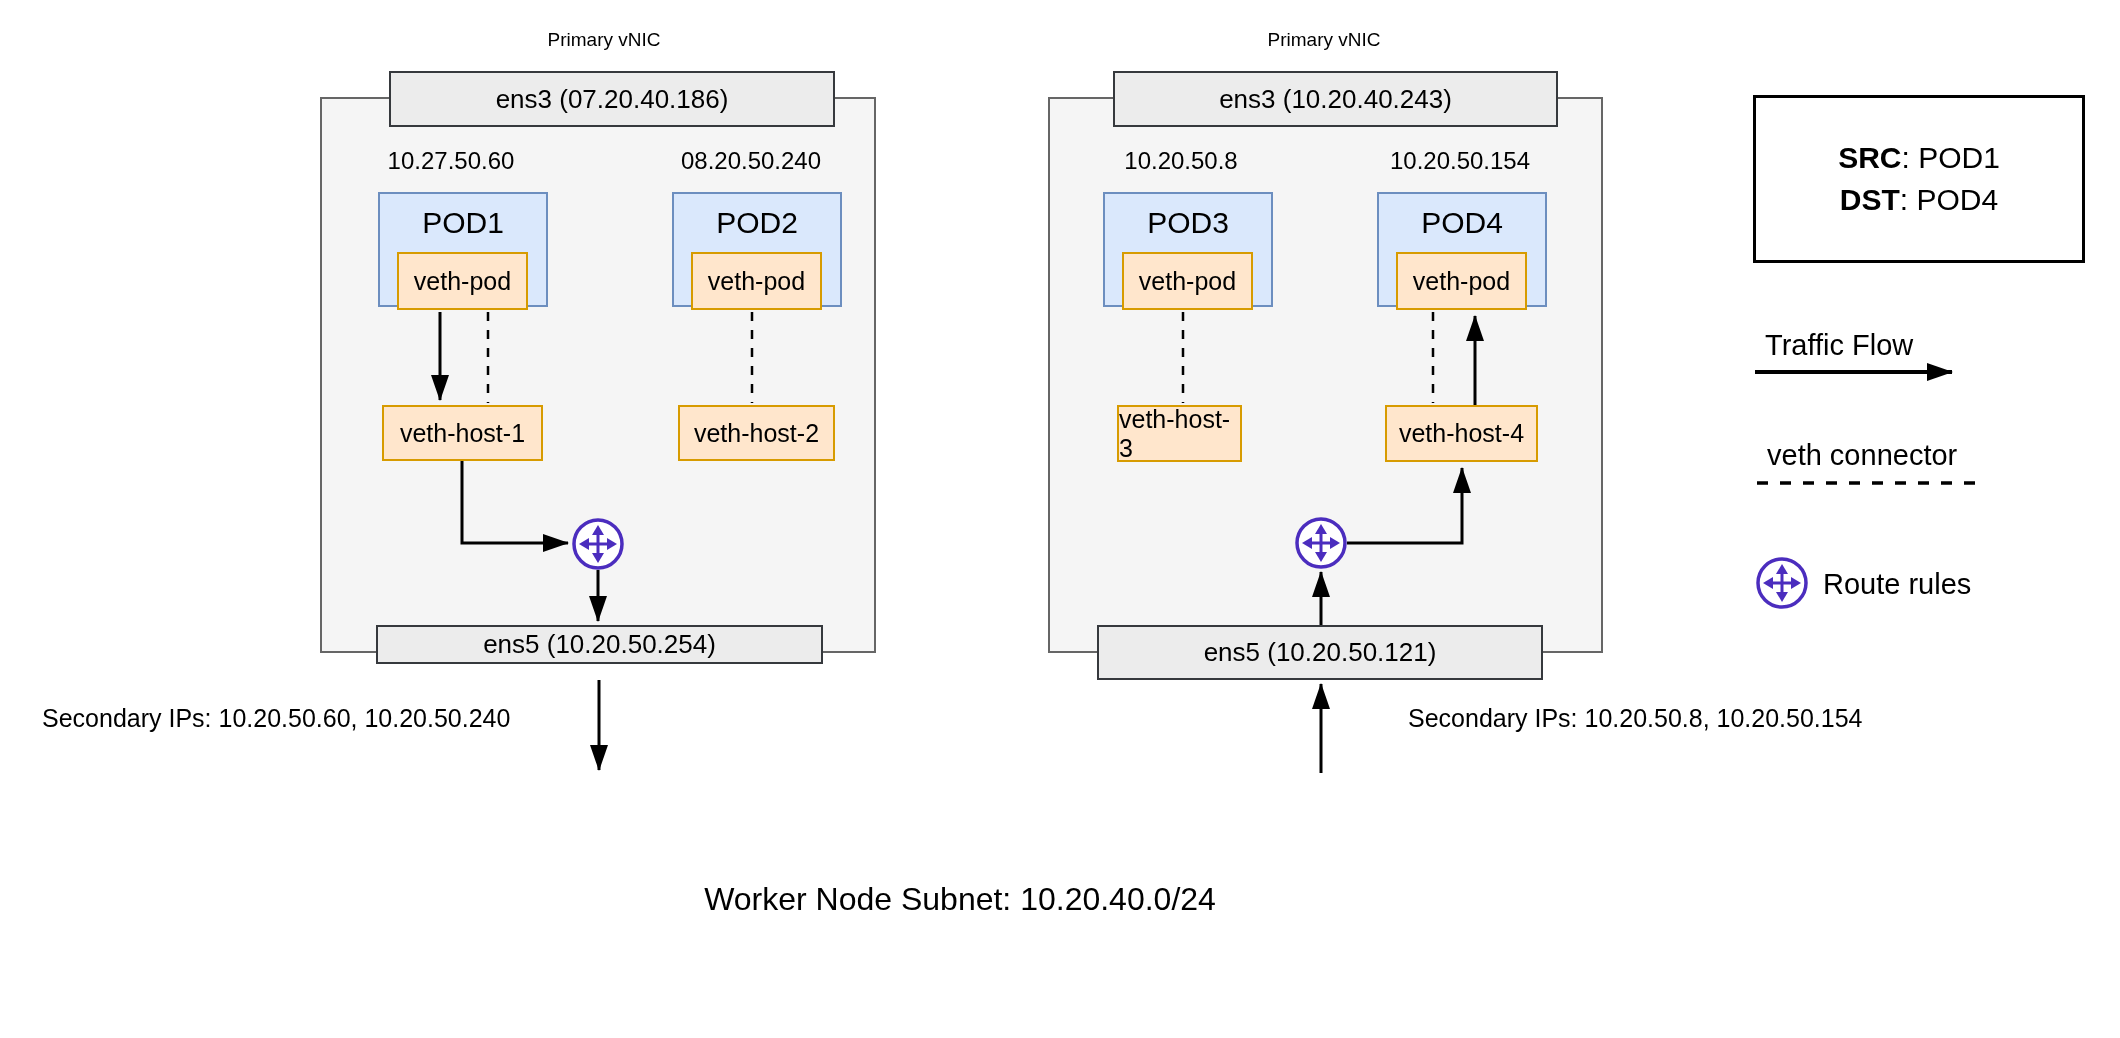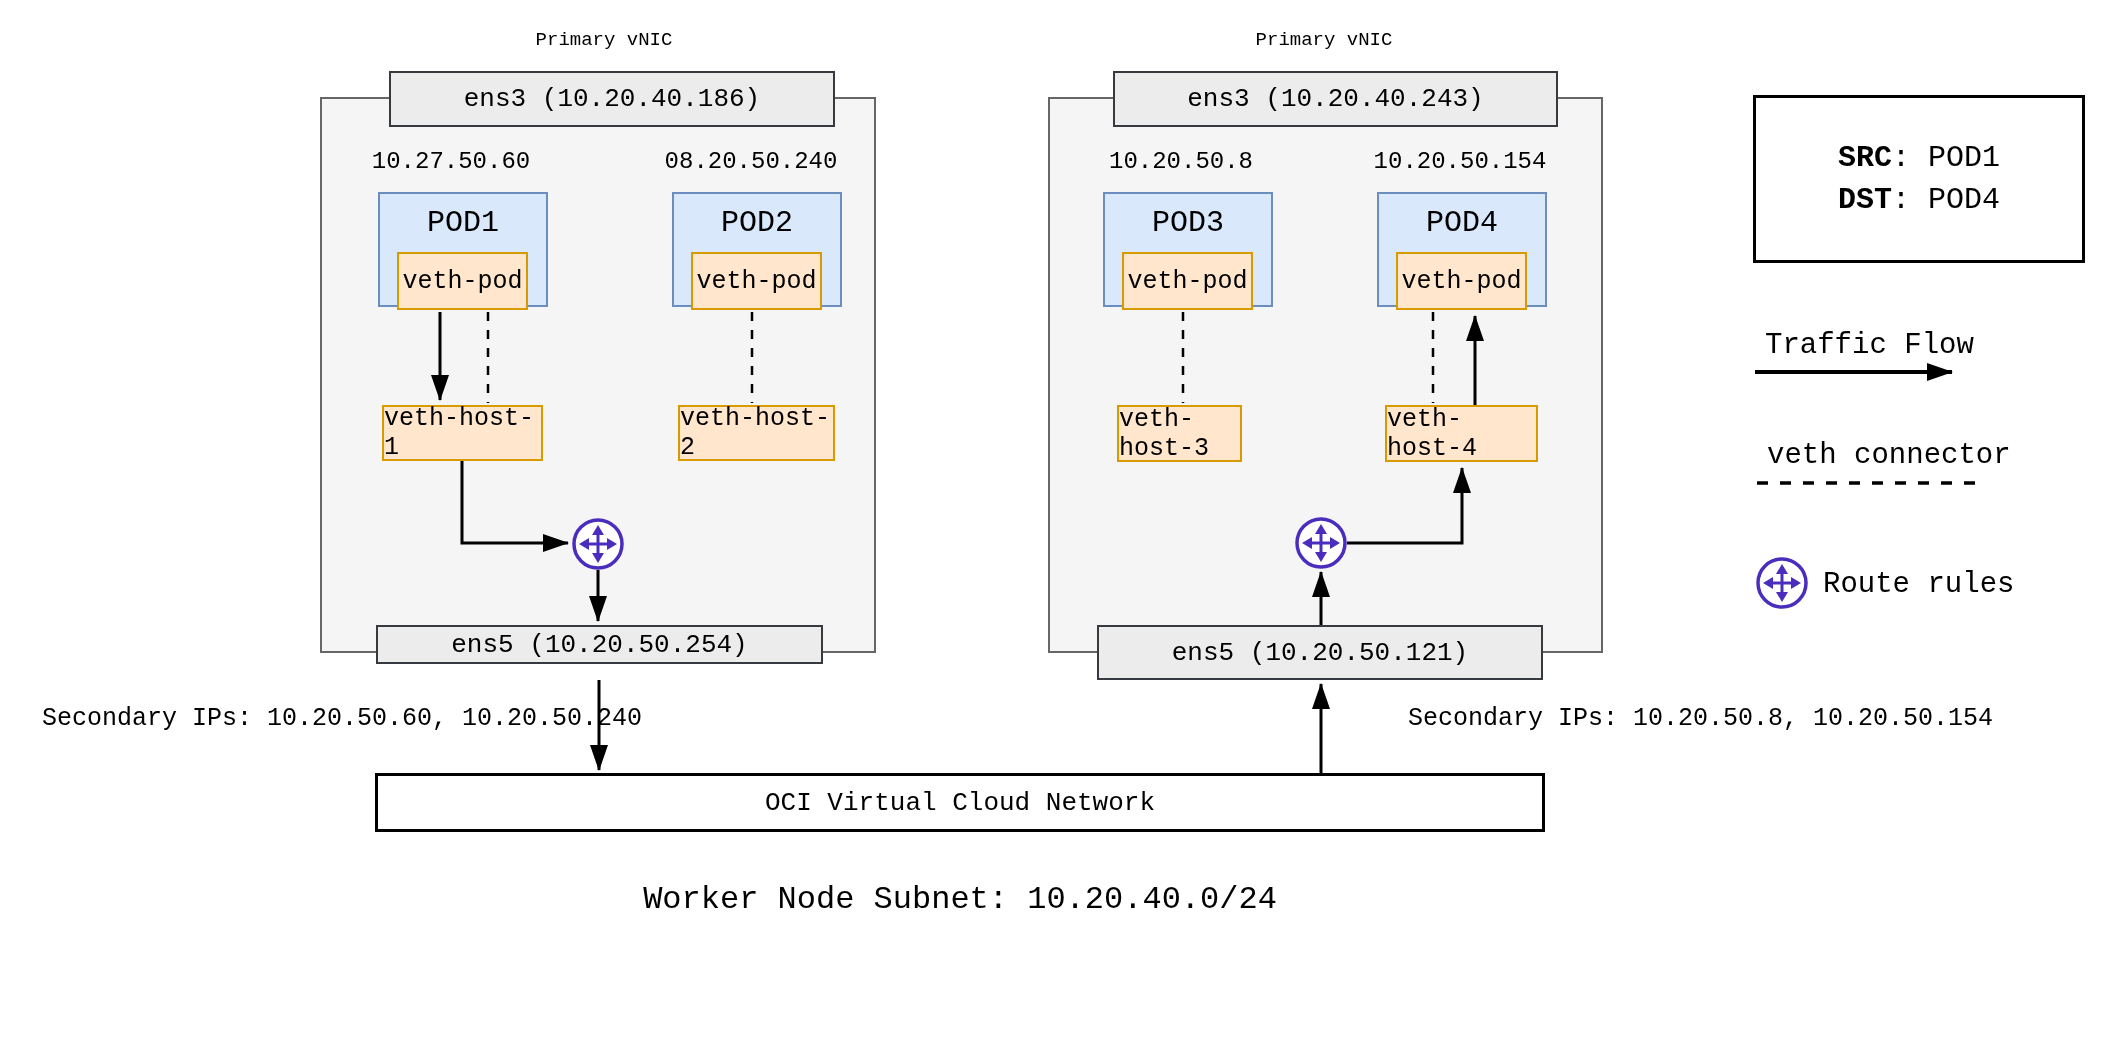--- a/index.html
+++ b/index.html
@@ -1,17 +1,17 @@
 <!DOCTYPE html>
 <html><head>
 <meta charset="utf-8">
 <style>
   html,body{margin:0;padding:0;background:#ffffff;}
   #canvas{position:relative;width:2120px;height:1038px;background:#ffffff;overflow:hidden;
-          font-family:Liberation Mono, monospace;color:#000;}
+          font-family:Liberation Sans, sans-serif;color:#000;}
   .abs{position:absolute;box-sizing:border-box;}
   .node{background:#F5F5F5;border:2.5px solid #666666;z-index:1;}
   #wires{position:absolute;left:0;top:0;z-index:2;}
   .box{position:absolute;box-sizing:border-box;display:flex;align-items:center;justify-content:center;z-index:3;}
   .ens{background:#ECECEC;border:2.5px solid #36393D;font-size:26px;}
   .pod{background:#DAE8FC;border:2px solid #6C8EBF;align-items:flex-start;padding-top:12px;font-size:30px;}
   .veth{background:#FFE6CC;border:2.5px solid #D79B00;font-size:25px;}
   .vcn{background:#FFFFFF;border:3px solid #000000;font-size:26px;}
   .legendbox{background:#FFFFFF;border:3px solid #000000;flex-direction:column;font-size:30px;line-height:42px;text-align:center;}
   .ctr{position:absolute;transform:translate(-50%,-50%);white-space:nowrap;z-index:3;}
@@ -66,21 +66,21 @@
     <use href="#routeicon" transform="translate(1321,543)"></use>
 
     <line x1="1755" y1="372" x2="1952" y2="372" stroke="#000" stroke-width="4" marker-end="url(#arw)"></line>
     <line x1="1757" y1="483" x2="1978" y2="483" stroke="#000" stroke-width="3.5" stroke-dasharray="11 12"></line>
     <use href="#routeicon" transform="translate(1782,583)"></use>
   </svg>
 
   <div>
     <div class="ctr vnic" style="left:604px;top:40px;">Primary vNIC</div>
     <div class="box ens" style="left:389px;top:71px;width:446px;height:56px;">
-      <span>ens3 (10.20.40.186)</span>
+      <span>ens3 (07.20.40.186)</span>
     </div>
 
     <div class="ctr ip" style="left:451px;top:161px;">10.27.50.60</div>
     <div class="ctr ip" style="left:751px;top:161px;">08.20.50.240</div>
 
     <div class="box pod" style="left:378px;top:192px;width:170px;height:115px;">
       <span>POD1</span>
     </div>
     <div class="box veth" style="left:397px;top:252px;width:131px;height:58px;">
       <span>veth-pod</span>
@@ -135,23 +135,20 @@
     <div class="box veth" style="left:1385px;top:405px;width:153px;height:57px;">
       <span>veth-host-4</span>
     </div>
 
     <div class="box ens" style="left:1097px;top:625px;width:446px;height:55px;">
       <span>ens5 (10.20.50.121)</span>
     </div>
     <div class="secips" style="left:1408px;top:704px;">Secondary IPs:  10.20.50.8, 10.20.50.154</div>
   </div>
 
-  <div class="box vcn" style="left:375px;top:773px;width:1170px;height:59px;">
-    <span>OCI Virtual Cloud Network</span>
-  </div>
   <div class="ctr subnet" style="left:960px;top:899px;">Worker Node Subnet: 10.20.40.0/24</div>
 
   <div>
     <div class="box legendbox" style="left:1753px;top:95px;width:332px;height:168px;">
       <div><span class="b">SRC</span><span>: POD1</span></div>
       <div><span class="b">DST</span><span>: POD4</span></div>
     </div>
     <div class="legtxt" style="left:1765px;top:329px;">Traffic Flow</div>
     <div class="legtxt" style="left:1767px;top:439px;">veth connector</div>
     <div class="legtxt" style="left:1823px;top:568px;">Route rules</div>

